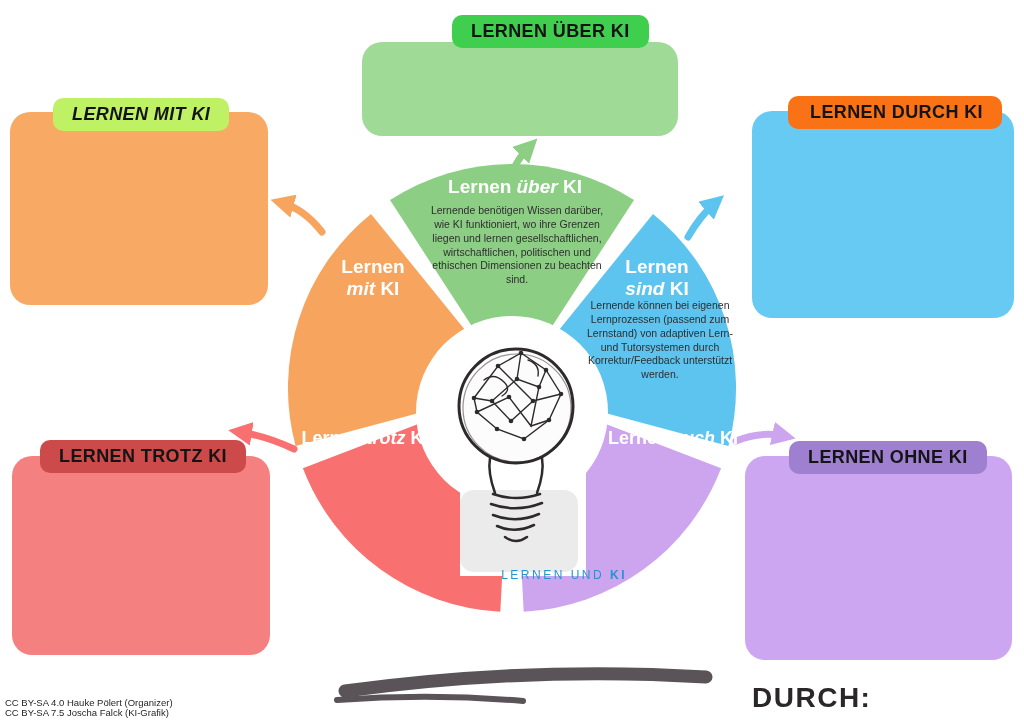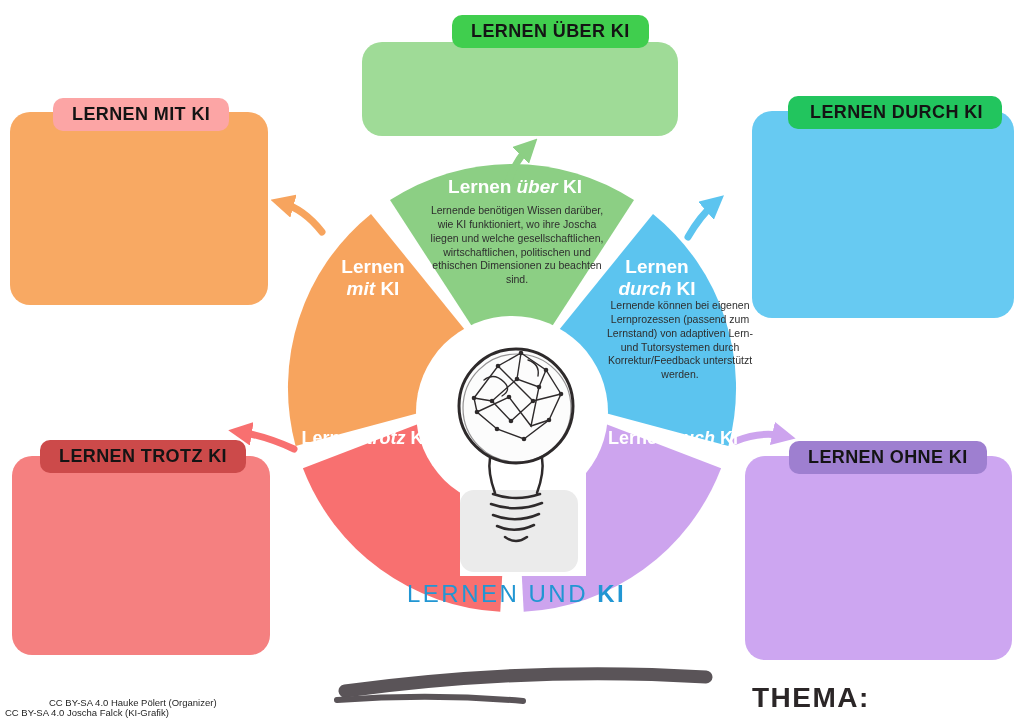--- a/index.html
+++ b/index.html
@@ -30,30 +30,30 @@
   .wh-ueber { left:405px; top:176px; width:220px; }
   .wh-mit   { left:318px; top:256px; width:110px; }
   .wh-durch { left:602px; top:256px; width:110px; }
   .wh-trotz { left:285px; top:428px; width:160px; font-size:18px; }
   .wh-ohne  { left:598px; top:428px; width:150px; font-size:18px; }
 
   .wedge-desc { position:absolute; font-size:10.5px; line-height:1.32; color:#2e2e2e;
                 text-align:center; z-index:3; }
   .wd-ueber { left:423px; top:204px; width:188px; }
   .wd-mit   { left:295px; top:299px; width:153px; }
-  .wd-durch { left:604px; top:299px; width:152px; }
+  .wd-durch { left:584px; top:299px; width:152px; }
   .wd-trotz { left:302px; top:453px; width:146px; }
   .wd-ohne  { left:591px; top:453px; width:150px; }
 
-  .center-title { position:absolute; left:407px; top:580px; width:220px; text-align:left;
-                  font-size:24px; letter-spacing:2.5px; z-index:3; }
+  .center-title { position:absolute; left:407px; top:568px; width:220px; text-align:right;
+                  font-size:12px; letter-spacing:2.5px; z-index:3; }
   .center-title .hl { font-weight:700; }
 
   .credits { position:absolute; left:5px; font-size:9.5px; color:#1f1f1f; z-index:3; }
-  .credits-1 { top:697px;margin-left:44px; }
+  .credits-1 { top:697px; }
   .credits-2 { top:707px; }
 
   .thema { position:absolute; left:752px; top:682px; font-size:28px; font-weight:700;
            letter-spacing:1.5px; color:#2b2627; z-index:3; }
 </style>
 </head>
 <body>
 
 <div class="stage">
 
@@ -137,47 +137,47 @@
       <path d="M337,700 Q432,693 523,701" stroke-width="6"></path>
     </g>
   </svg>
 
   <div class="notebox box-mit" style="background: rgb(248, 169, 99);"></div>
   <div class="notebox box-ueber" style="background: rgb(159, 219, 151);"></div>
   <div class="notebox box-durch" style="background: rgb(103, 202, 242);"></div>
   <div class="notebox box-trotz" style="background: rgb(245, 128, 128);"></div>
   <div class="notebox box-ohne" style="background: rgb(205, 166, 241);"></div>
 
-  <div class="pill pill-mit" style="background: #fca5a5;">LERNEN MIT KI</div>
+  <div class="pill pill-mit" style="background: #bef264; font-style: italic;">LERNEN MIT KI</div>
   <div class="pill pill-ueber" style="background: rgb(64, 206, 78);">LERNEN ÜBER KI</div>
-  <div class="pill pill-durch" style="background: #22c55e; padding-left: 22px;">LERNEN DURCH KI</div>
+  <div class="pill pill-durch" style="background: #f97316; padding-left: 22px;">LERNEN DURCH KI</div>
   <div class="pill pill-trotz" style="background: rgb(204, 74, 74);">LERNEN TROTZ KI</div>
   <div class="pill pill-ohne" style="background: rgb(158, 127, 208);">LERNEN OHNE KI</div>
 
   <div class="wedge-heading wh-ueber">
     <span class="p">Lernen</span><em>über</em>&nbsp;<span>KI</span>
   </div>
   <div class="wedge-heading two wh-mit">
     <span class="p">Lernen</span><em>mit</em>&nbsp;<span>KI</span>
   </div>
   <div class="wedge-heading two wh-durch">
-    <span class="p">Lernen</span><em>durch</em>&nbsp;<span>KI</span>
+    <span class="p">Lernen</span><em>sind</em>&nbsp;<span>KI</span>
   </div>
   <div class="wedge-heading wh-trotz">
     <span class="p">Lernen</span><em>trotz</em>&nbsp;<span>KI</span>
   </div>
   <div class="wedge-heading wh-ohne">
     <span class="p">Lernen</span><em>auch</em>&nbsp;<span>KI</span>
   </div>
 
-  <div class="wedge-desc wd-ueber">Lernende benötigen Wissen darüber, wie KI funktioniert, wo ihre Joscha liegen und welche gesellschaftlichen, wirtschaftlichen, politischen und ethischen Dimensionen zu beachten sind.</div>
+  <div class="wedge-desc wd-ueber">Lernende benötigen Wissen darüber, wie KI funktioniert, wo ihre Grenzen liegen und lernen gesellschaftlichen, wirtschaftlichen, politischen und ethischen Dimensionen zu beachten sind.</div>
   <div class="wedge-desc wd-durch">Lernende können bei eigenen Lernprozessen (passend zum Lernstand) von adaptiven Lern- und Tutorsystemen durch Korrektur/Feedback unterstützt werden.</div>
 
   <div class="center-title" style="color: rgb(33, 150, 211);">
     <span>LERNEN UND</span>
     <span class="hl">KI</span>
   </div>
 
   <div class="credits credits-1">CC BY-SA 4.0 Hauke Pölert (Organizer)</div>
-  <div class="credits credits-2">CC BY-SA 4.0 Joscha Falck (KI-Grafik)</div>
-  <div class="thema">THEMA:</div>
+  <div class="credits credits-2">CC BY-SA 7.5 Joscha Falck (KI-Grafik)</div>
+  <div class="thema">DURCH:</div>
 
 </div>
 
 </body></html>

